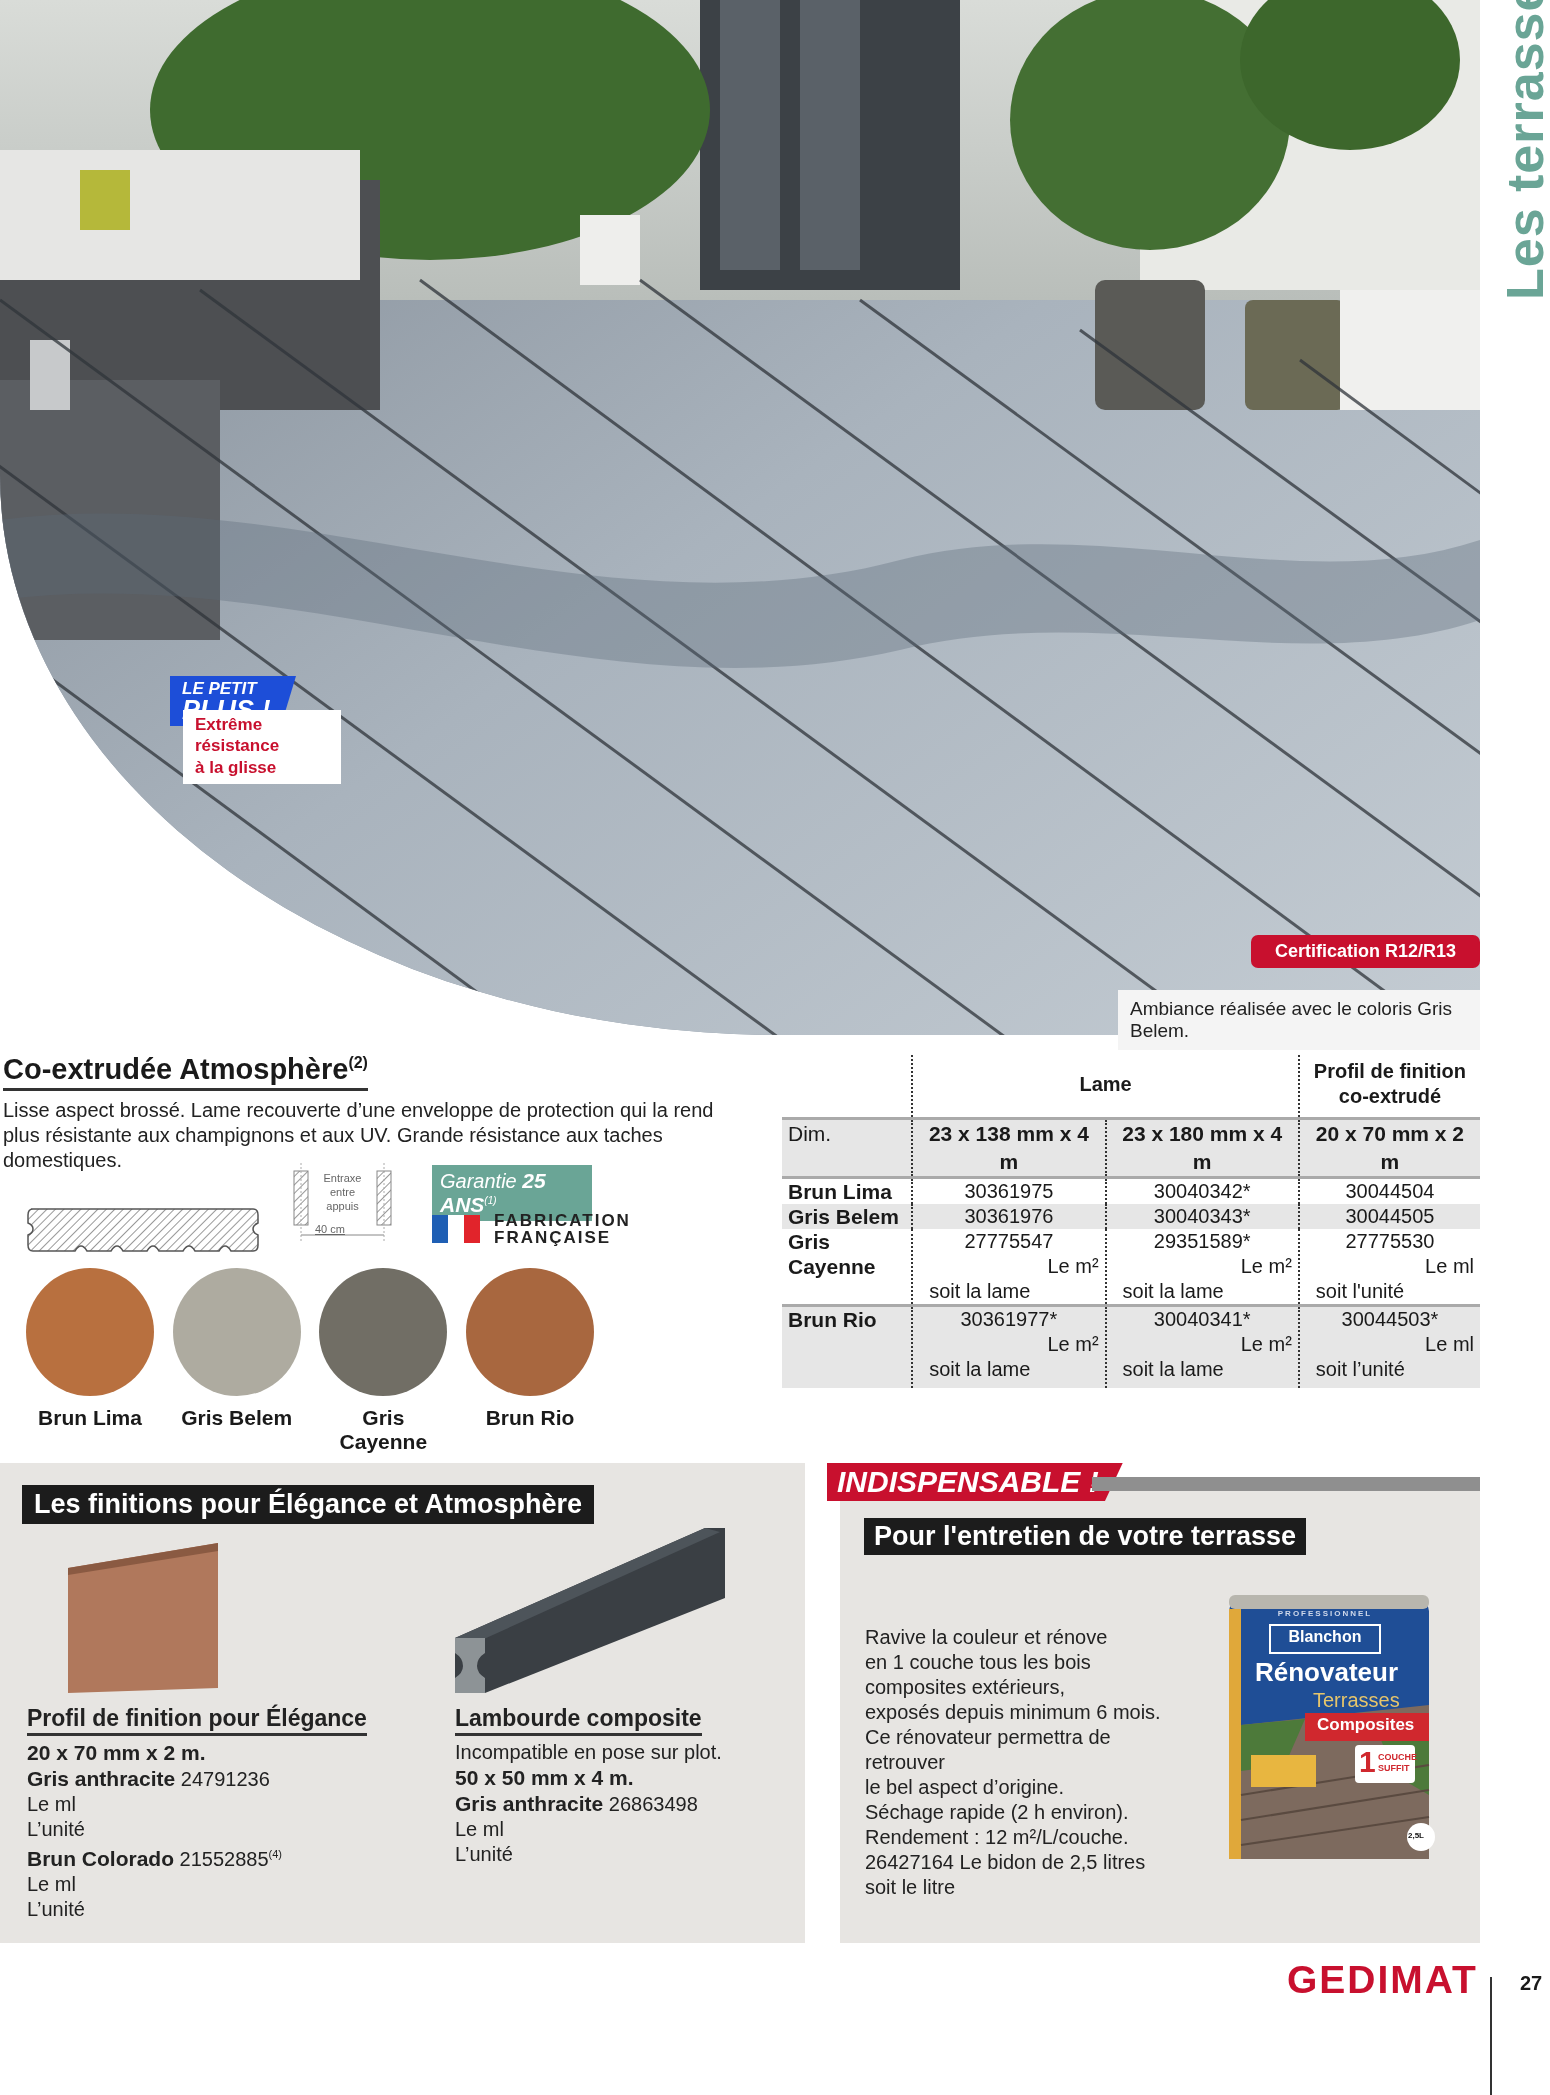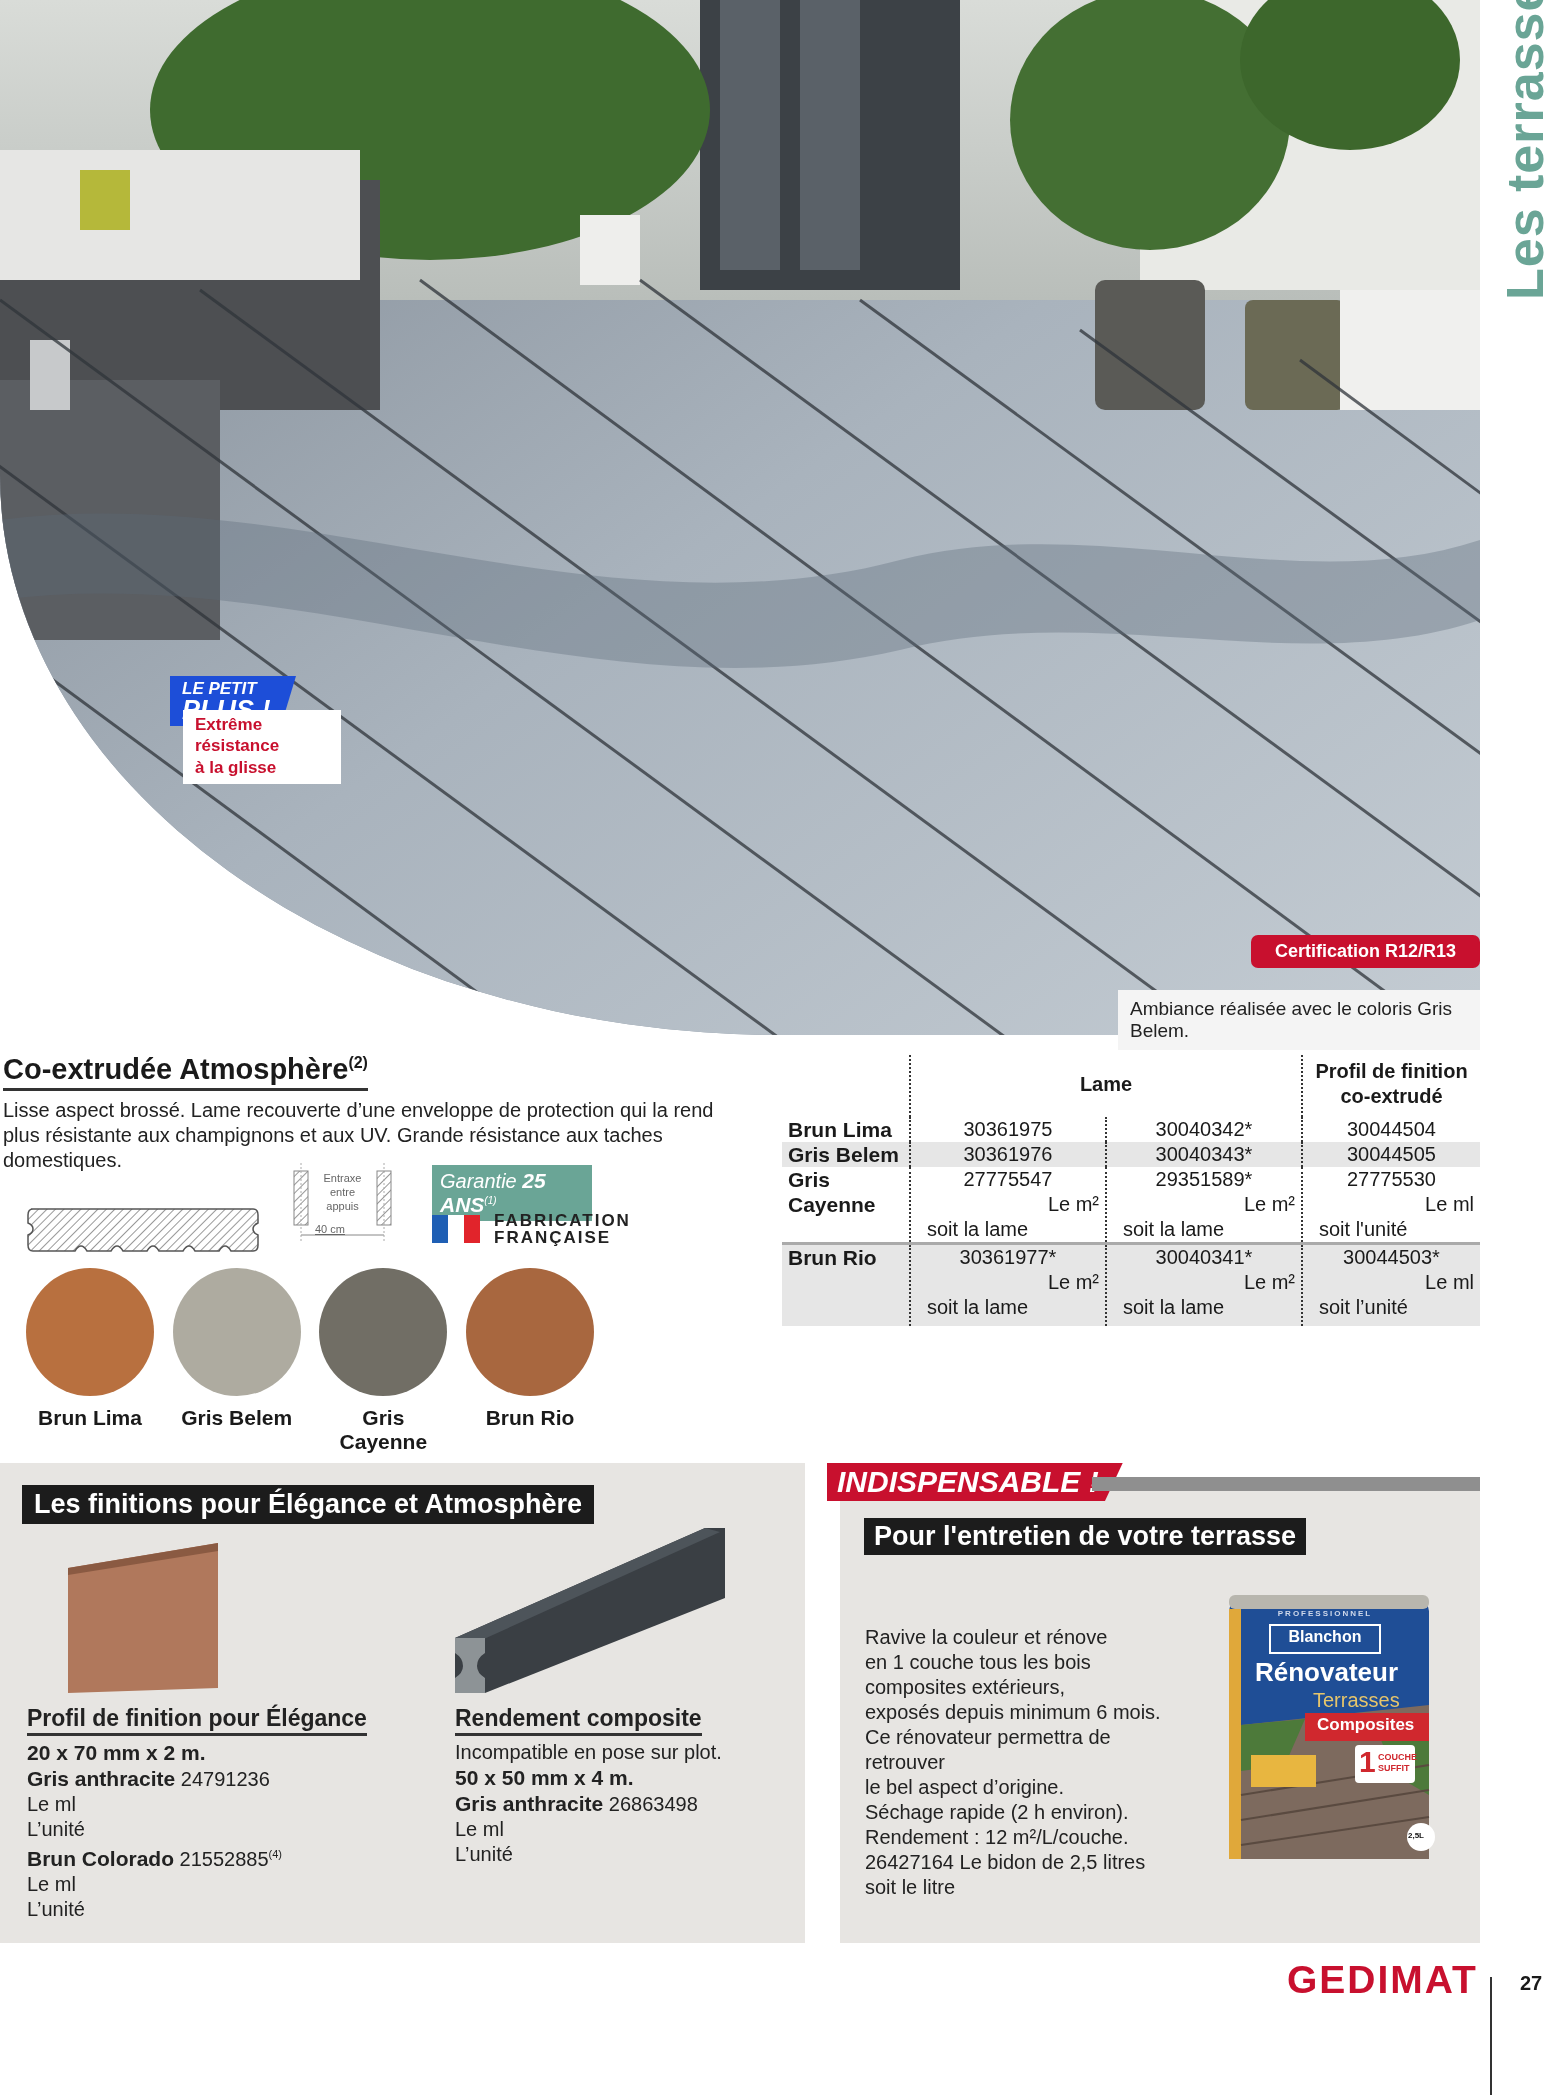--- a/index.html
+++ b/index.html
@@ -248,20 +248,26 @@
   <table>
     <tbody>
         <tr class="head">
       <td style="width:128px"></td>
       <td class="dashL" colspan="2" style="vertical-align:middle">Lame</td>
       <td class="dashL" style="width:178px">
         <div>Profil de finition</div>
         <div>co-extrudé</div>
       </td>
     </tr>
+    <tr class="dim">
+      <td class="first">Dim.</td>
+      <td class="dashL" style="width:190px">23 x 138 mm x 4 m</td>
+      <td class="dashL" style="width:190px">23 x 180 mm x 4 m</td>
+      <td class="dashL">20 x 70 mm x 2 m</td>
+    </tr>
     <tr class="row">
       <td class="first">Brun Lima</td>
       <td class="dashL">30361975</td>
       <td class="dashL">30040342*</td>
       <td class="dashL">30044504</td>
     </tr>
     <tr class="row alt">
       <td class="first">Gris Belem</td>
       <td class="dashL">30361976</td>
       <td class="dashL">30040343*</td>
@@ -326,21 +332,21 @@
     <div><b>20 x 70 mm x 2 m.</b></div>
     <div><b>Gris anthracite</b> <span>24791236</span></div>
     <div>Le ml</div>
     <div>L’unité</div>
     <div><b>Brun Colorado</b> <span>21552885</span><sup style="font-size:11px">(4)</sup></div>
     <div>Le ml</div>
     <div>L’unité</div>
   </div>
 
   <div class="fin-col cond" style="left:455px">
-    <div class="h" style="font-family:'Liberation Sans',sans-serif">Rendement composite</div>
+    <div class="h" style="font-family:'Liberation Sans',sans-serif">Lambourde composite</div>
     <div>Incompatible en pose sur plot.</div>
     <div><b>50 x 50 mm x 4 m.</b></div>
     <div><b>Gris anthracite</b> <span>26863498</span></div>
     <div>Le ml</div>
     <div>L’unité</div>
   </div>
 </div>
 
 <div class="ent-panel">
   <div class="ent-title">Pour l'entretien de votre terrasse</div>

